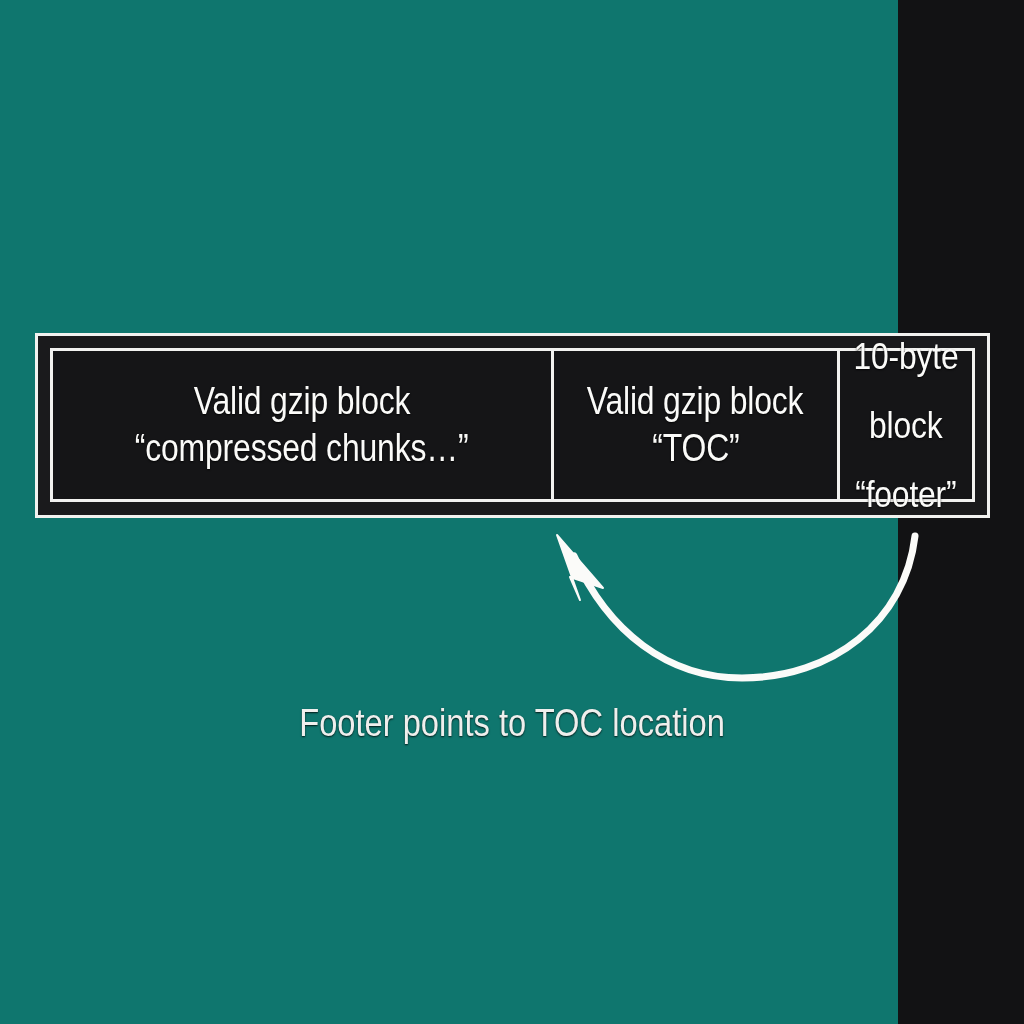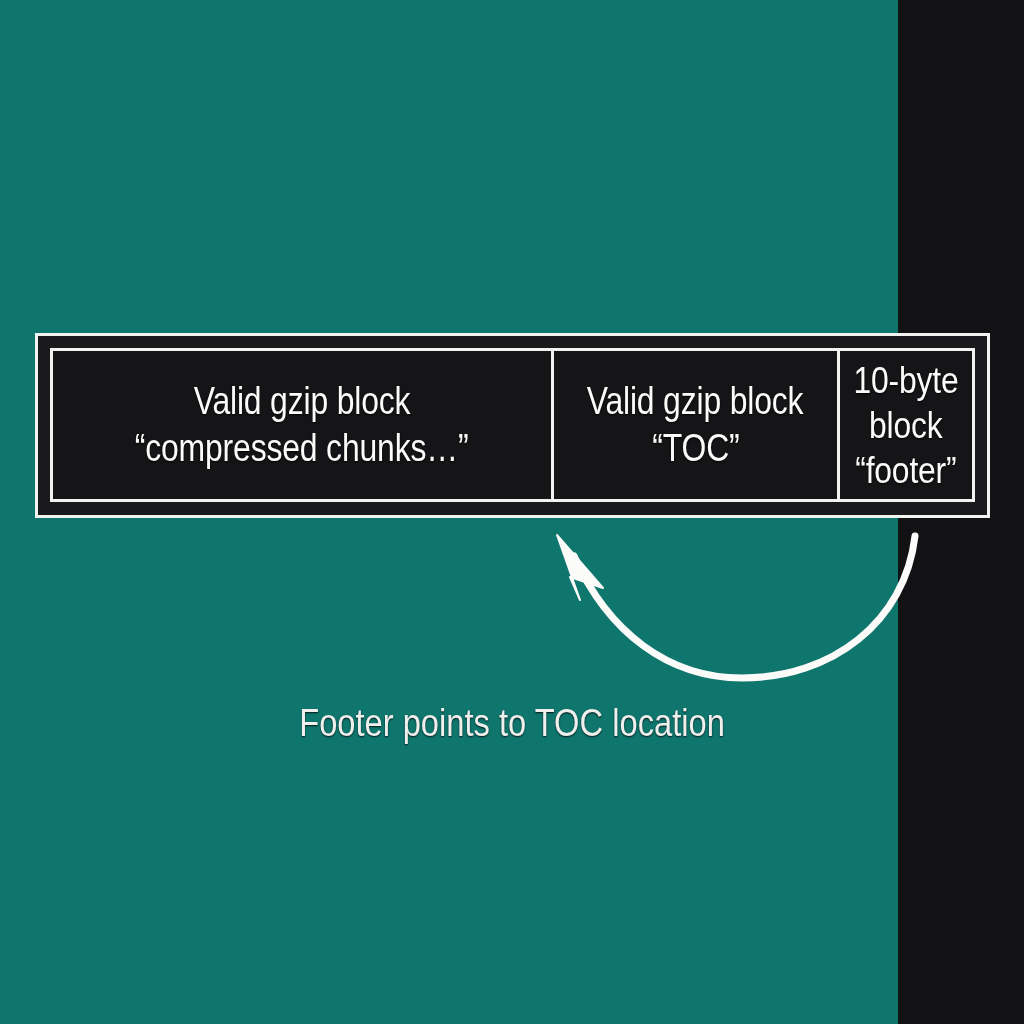--- a/index.html
+++ b/index.html
@@ -60,21 +60,21 @@
     overflow: visible;
     letter-spacing: -0.2px;
   }
   .block-cell + .block-cell {
     border-left: 3px solid #f2f2f0;
   }
 
   
   #cell-chunks { flex: 506 0 0; }
   #cell-toc    { flex: 288 0 0; }
-  #cell-footer { flex: 134 0 0; }
+  #cell-footer { flex: 134 0 0; gap: 24px; }
 
   .cell-line {
     display: block;
     font-size: 38px;
     line-height: 47px;
     font-stretch: condensed;
     transform: scaleX(0.84);
     white-space: nowrap;
     text-shadow: 0 1px 2px rgba(0,0,0,0.85);
   }

